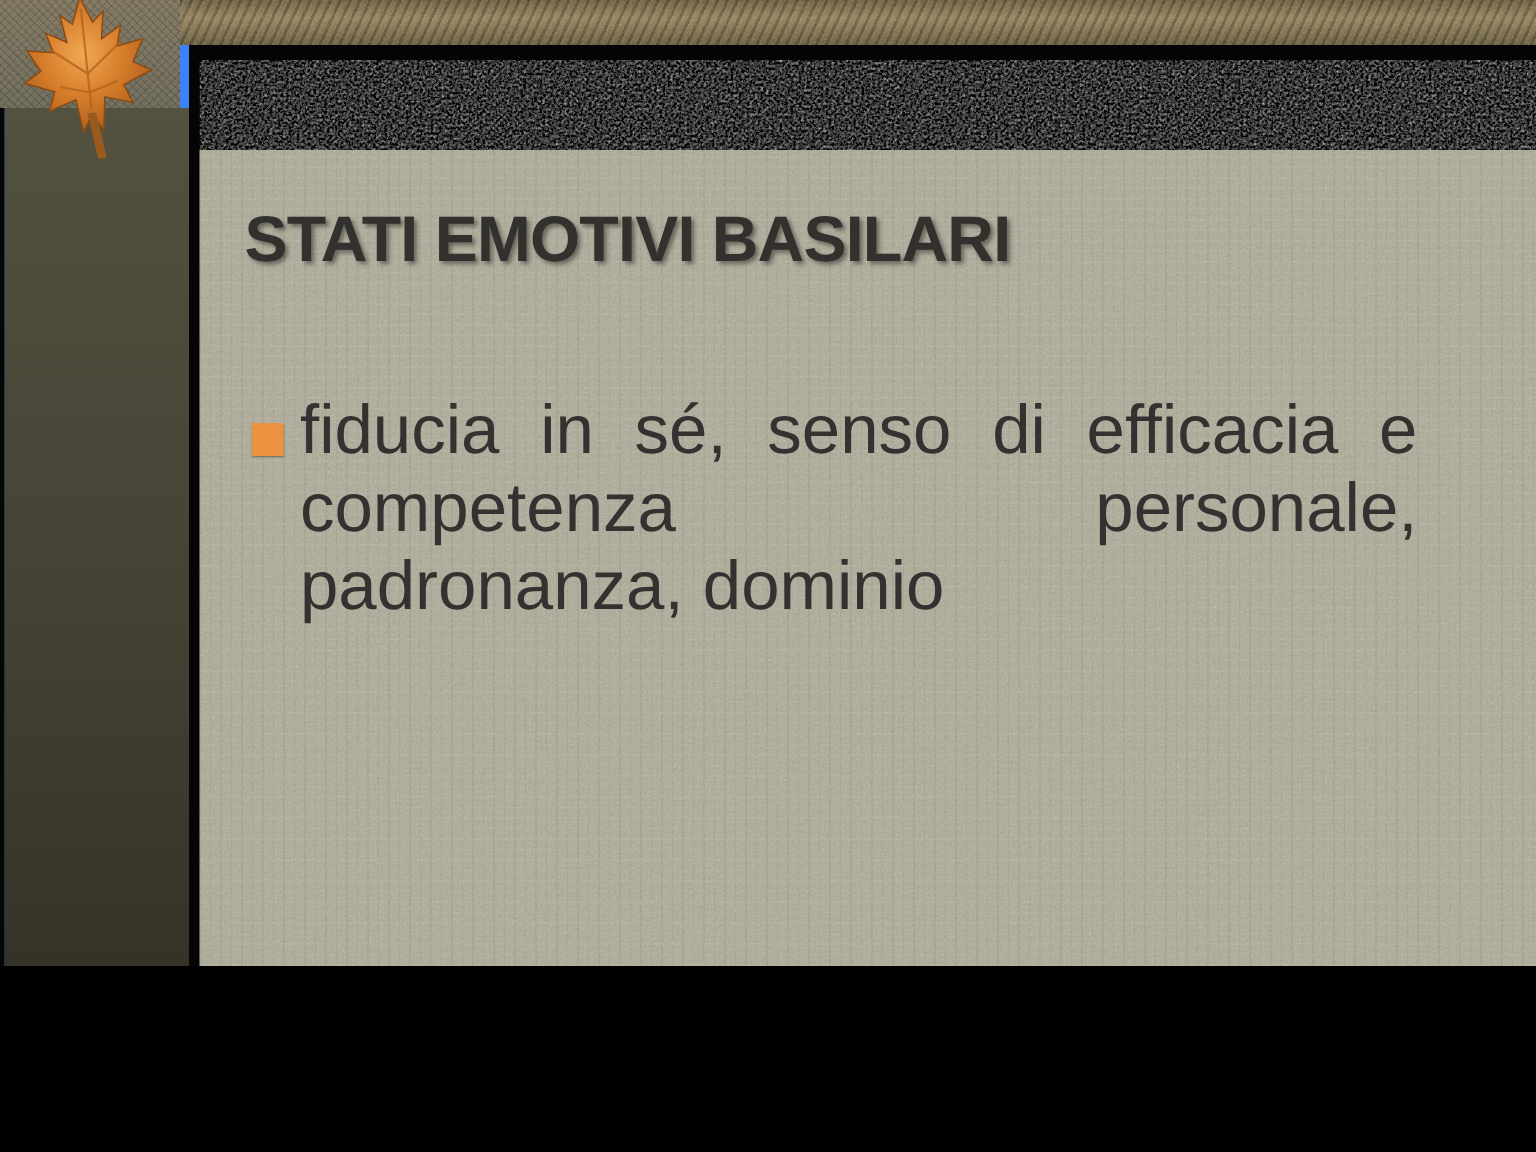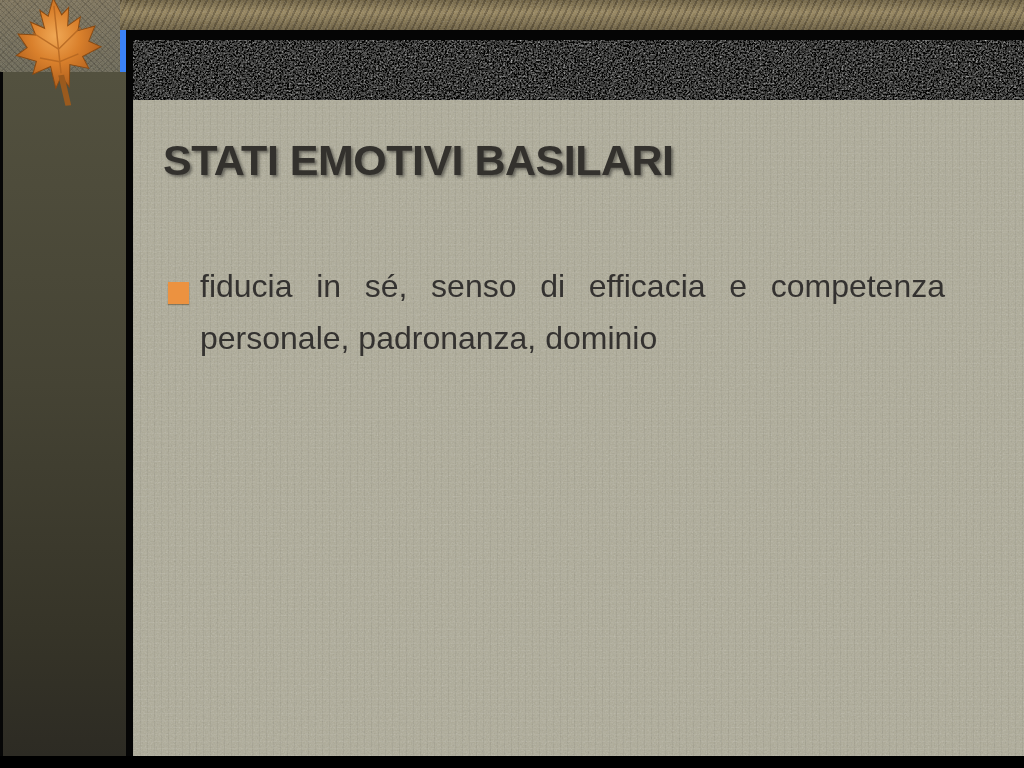--- a/index.html
+++ b/index.html
@@ -1,17 +1,17 @@
 <!DOCTYPE html>
 <html><head>
 <meta charset="utf-8">
 <style>
   html,body{margin:0;padding:0;background:#000;}
   .page{
-    position:relative;width:1024px;height:756px;overflow:hidden;
+    position:relative;width:1024px;height:644px;overflow:hidden;
     background:#3b82f6;font-family:"Liberation Sans","DejaVu Sans",sans-serif;
   }
   .tex{position:absolute;inset:0;width:100%;height:100%;display:block;pointer-events:none;}
 
   
   .leaf-block{
     position:absolute;left:0;top:0;width:120px;height:72px;
     background:linear-gradient(#7d7258,#6a6653);
     overflow:visible;z-index:4;
   }
@@ -68,21 +68,21 @@
     font-size:43px;line-height:44px;font-weight:bold;letter-spacing:-0.5px;
     color:#33312d;text-shadow:2px 2px 3px rgba(15,15,15,0.45);
     white-space:nowrap;
   }
   .bullets{
     position:absolute;left:35px;top:160px;width:777px;margin:0;padding:0;
     list-style:none;z-index:6;
   }
   .bullets li{
     position:relative;padding-left:32px;margin:0 0 26px 0;box-sizing:border-box;
-    font-size:32px;line-height:52px;color:#343230;
+    font-size:46px;line-height:52px;color:#343230;
     text-align:justify;
   }
   .sq{
     position:absolute;left:0;top:22px;width:21px;height:22px;
     background:#ec9240;box-shadow:0 1px 1px rgba(60,40,10,0.4);
   }
 </style>
 </head>
 <body>
 

